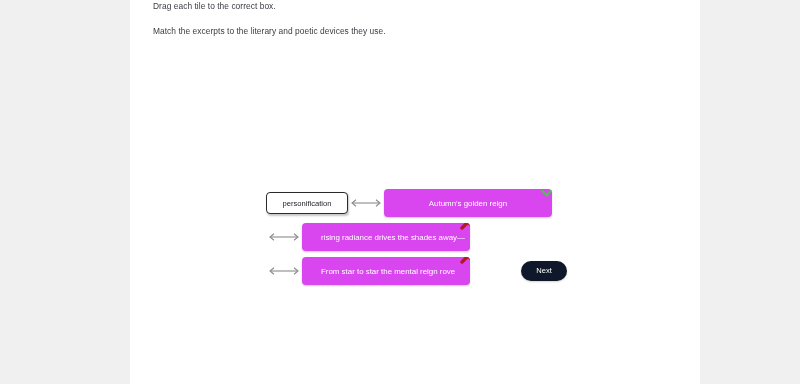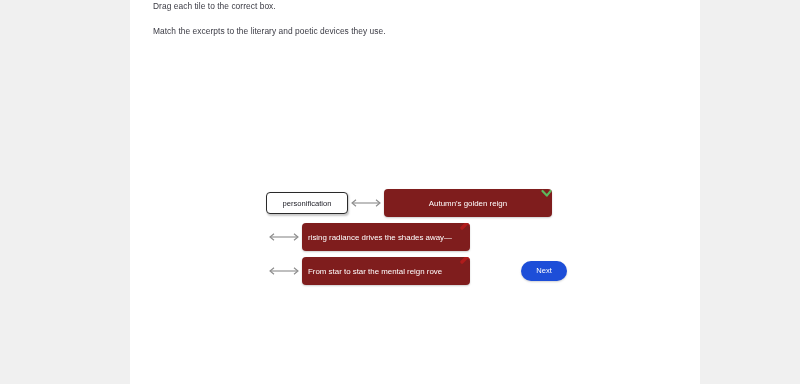--- a/index.html
+++ b/index.html
@@ -90,38 +90,38 @@
     justify-content: center;
     flex: 0 0 auto;
   }
   .connector svg { display: block; }
 
   .dropzone {
     position: relative;
     width: 168px;
     height: 28px;
     box-sizing: border-box;
-    background: #7f1d1d;
+    background: #d946ef;
     border-radius: 4px;
     color: #ffffff;
     font-size: 7.9px;
     display: flex;
     align-items: center;
     justify-content: center;
     text-align: center;
     padding: 0 5px;
     box-shadow: 0 1px 2px rgba(0,0,0,0.20);
     white-space: nowrap;
     overflow: hidden;
     flex: 0 0 auto;
     margin-top: -3px;
   }
   .dropzone.flush-left {
     justify-content: flex-start;
-    padding-left: 6px;
+    padding-left: 19px;
   }
 
   
   .mark {
     position: absolute;
     pointer-events: none;
     line-height: 1;
   }
   .mark-correct {
     right: -6px;
@@ -140,21 +140,21 @@
   #next-row {
     position: absolute;
     left: 391px;
     top: 259px;
   }
   #next-button {
     width: 46px;
     height: 20px;
     border: none;
     border-radius: 11px;
-    background: #1d4ed8;
+    background: #0f172a;
     color: #ffffff;
     font-family: "Liberation Sans", sans-serif;
     font-size: 7.6px;
     cursor: pointer;
     box-shadow: 0 1px 2px rgba(0,0,0,0.18);
     padding: 0;
   }
 </style>
 </head>
 <body>

